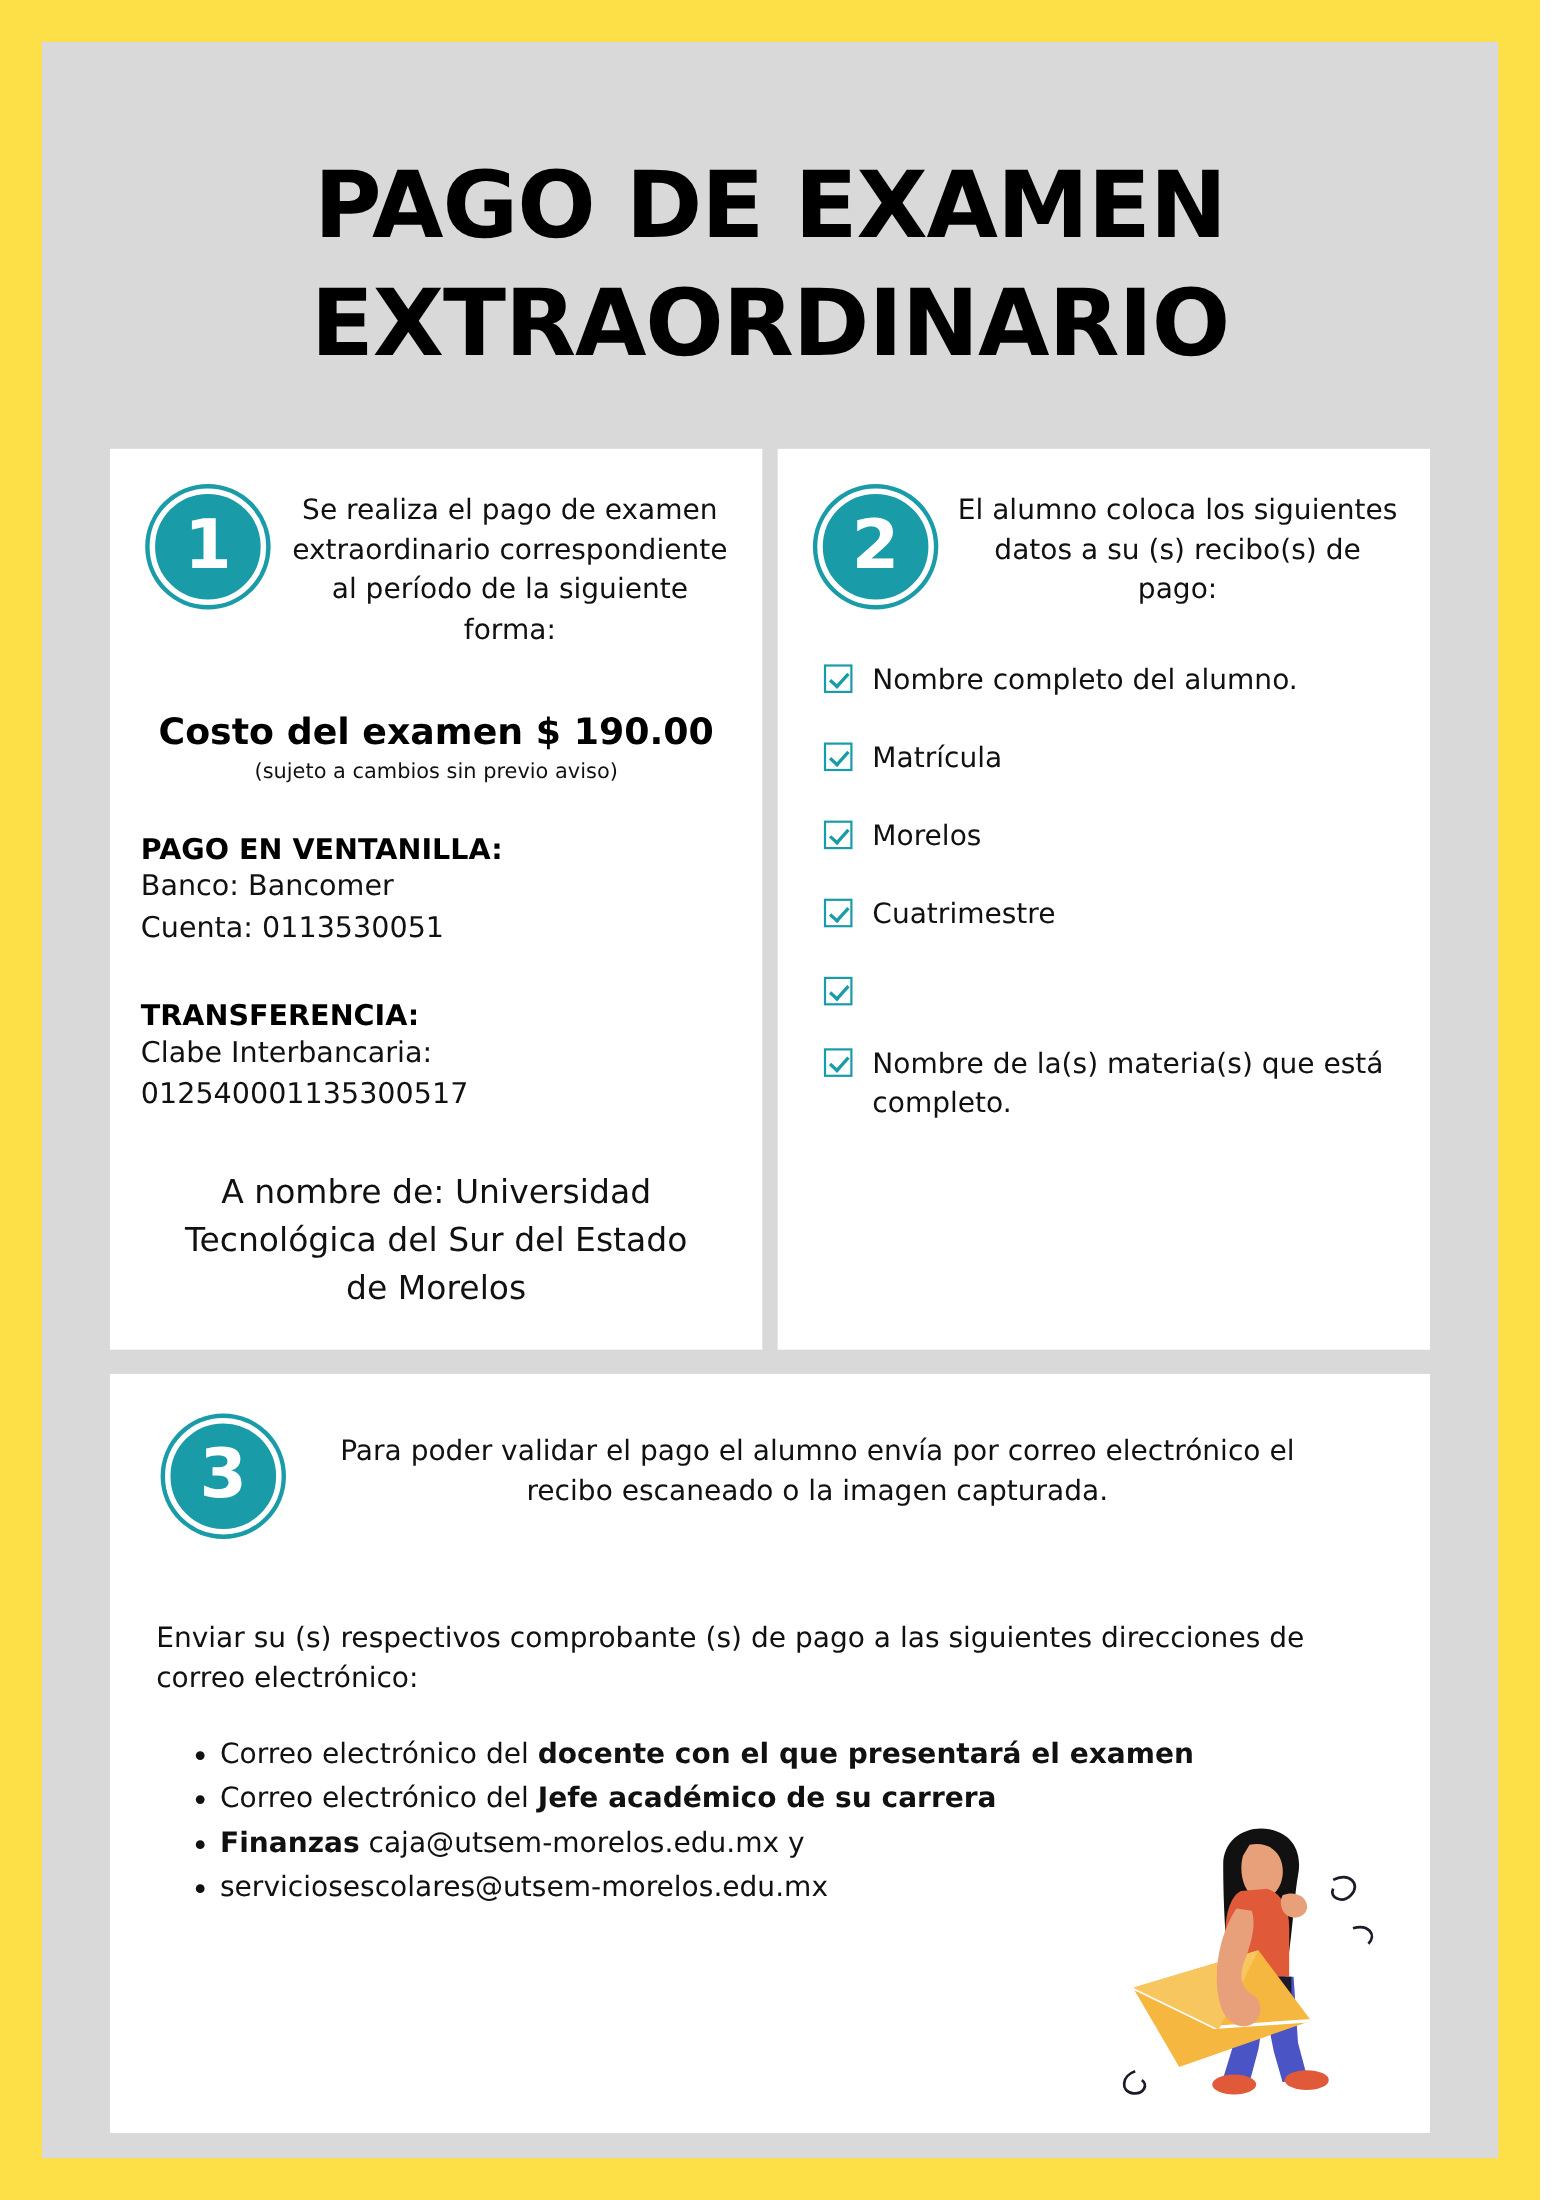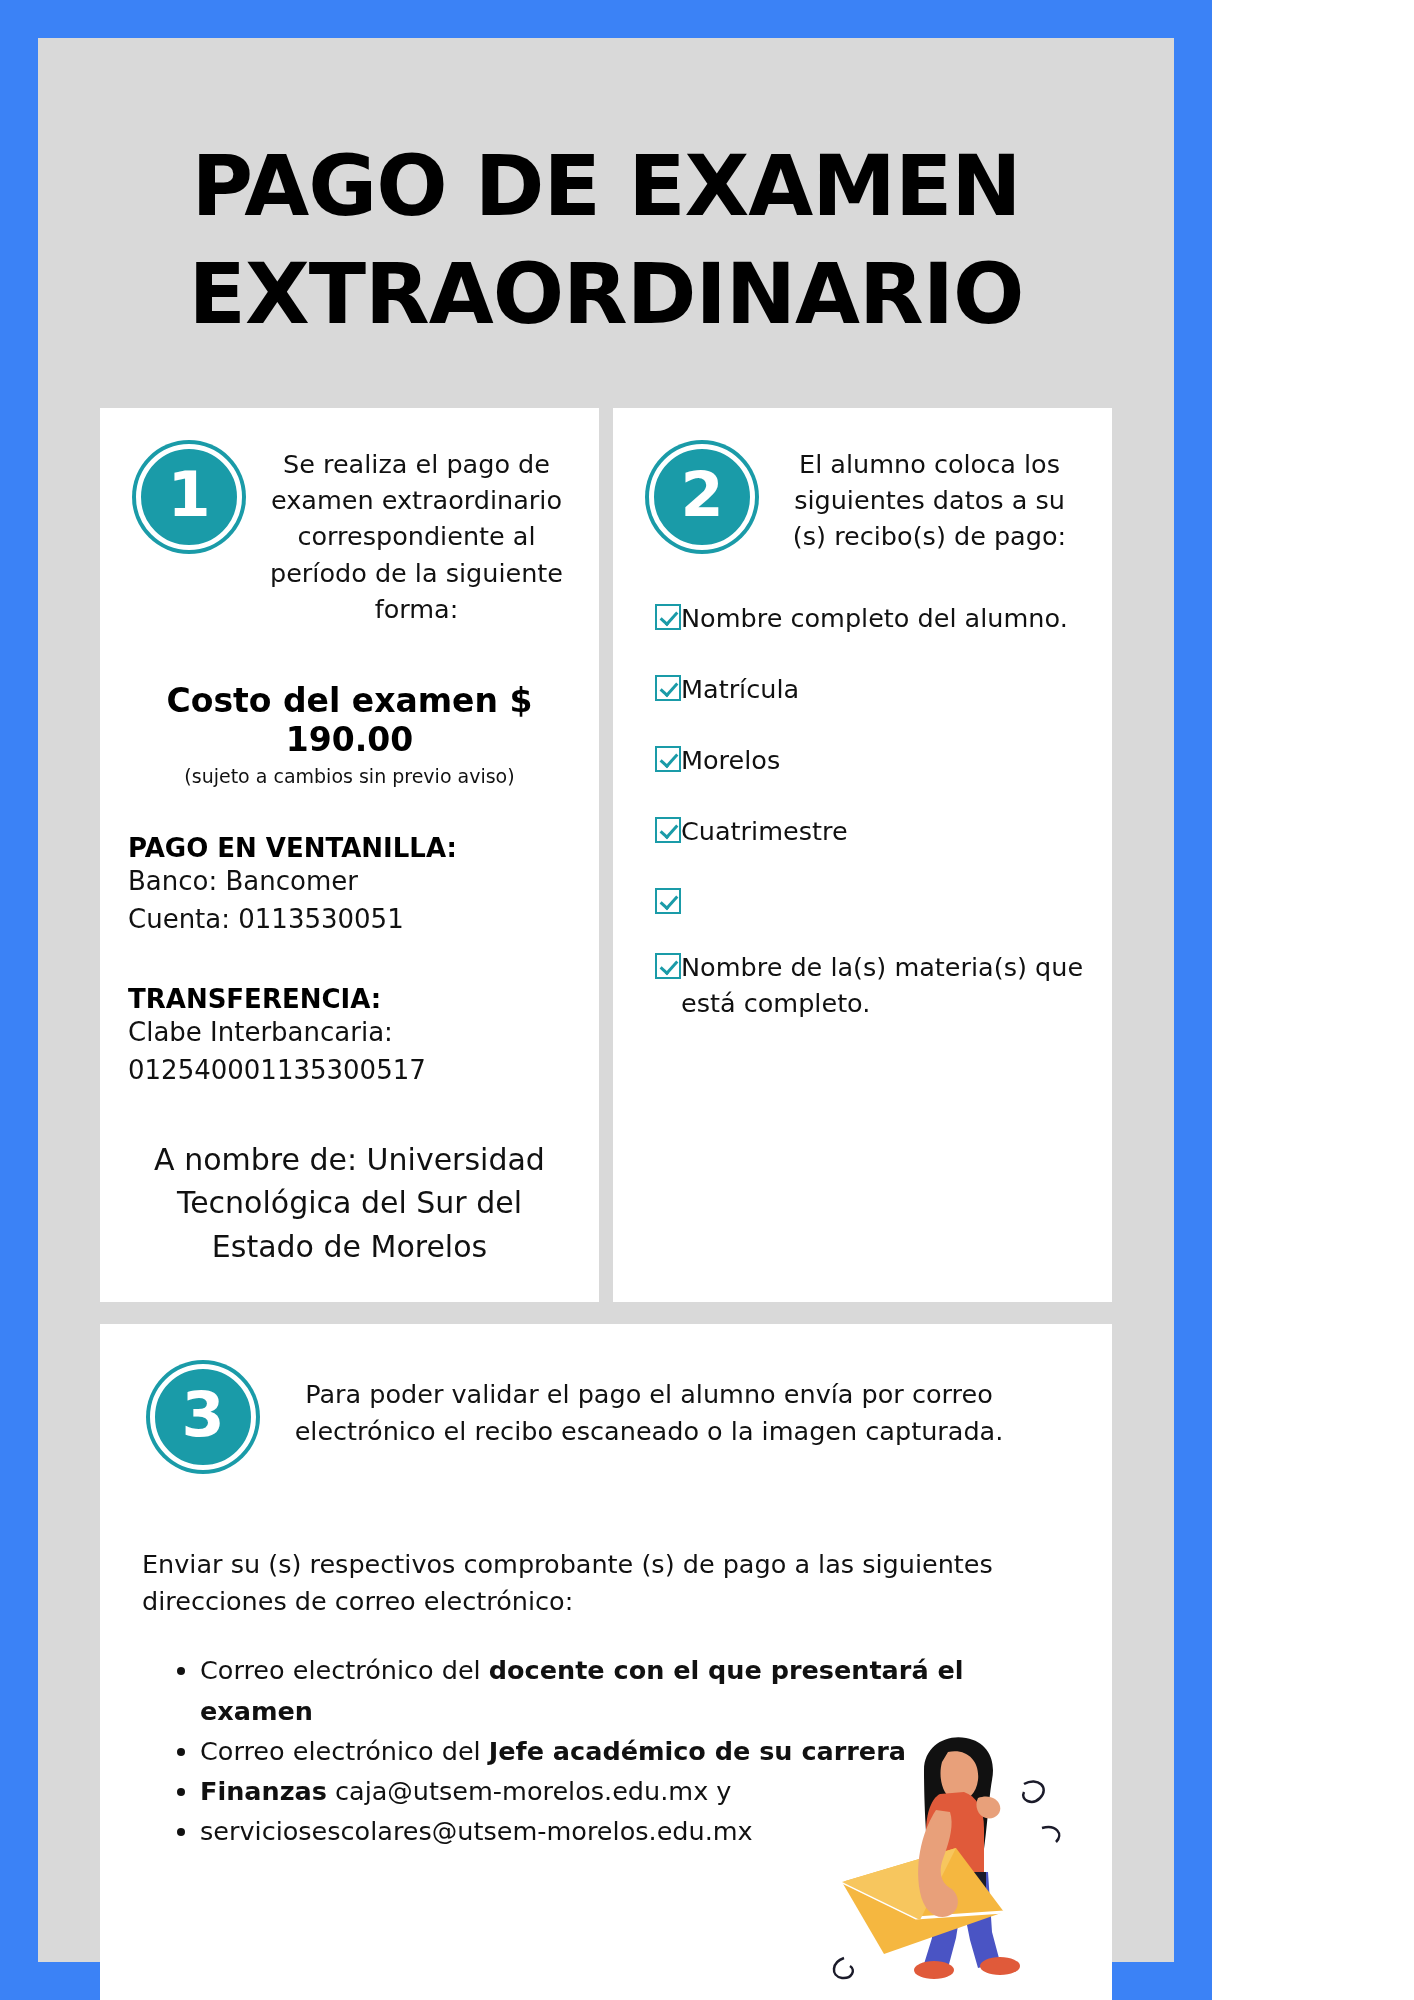--- a/index.html
+++ b/index.html
@@ -8,23 +8,23 @@
     background: #ffffff;
   }
   body {
     width: 1414px;
     height: 2000px;
     font-family: "DejaVu Sans", sans-serif;
     overflow: hidden;
   }
   .poster {
     position: relative;
-    width: 1212px;
+    width: 1400px;
     height: 2000px;
-    background: #3b82f6;
+    background: #fde047;
     box-sizing: border-box;
     padding: 38px 38px 38px 38px;
   }
   .poster-inner {
     position: relative;
     width: 100%;
     height: 100%;
     background: #d9d9d9;
     box-sizing: border-box;
   }
@@ -125,20 +125,21 @@
   }
 
   
   .checklist {
     margin-top: 46px;
     padding-left: 14px;
   }
   .check-item {
     display: flex;
     align-items: flex-start;
+    gap: 18px;
     margin-bottom: 36px;
   }
   .check-box {
     flex: 0 0 auto;
     width: 26px;
     height: 26px;
     border: 2px solid #1a9ba8;
     box-sizing: border-box;
     position: relative;
     margin-top: 3px;

